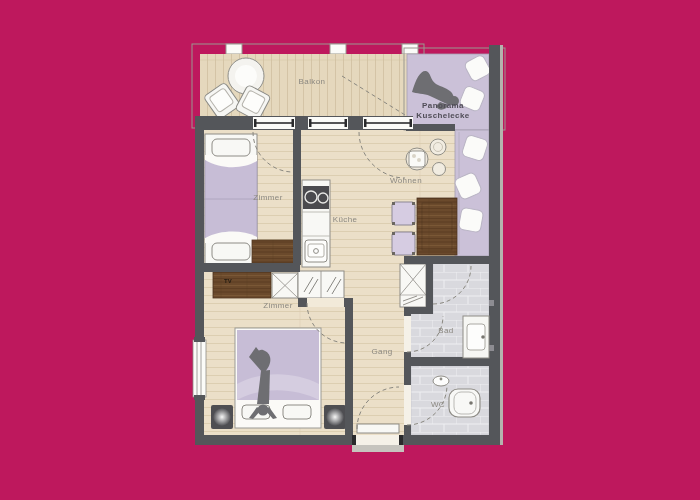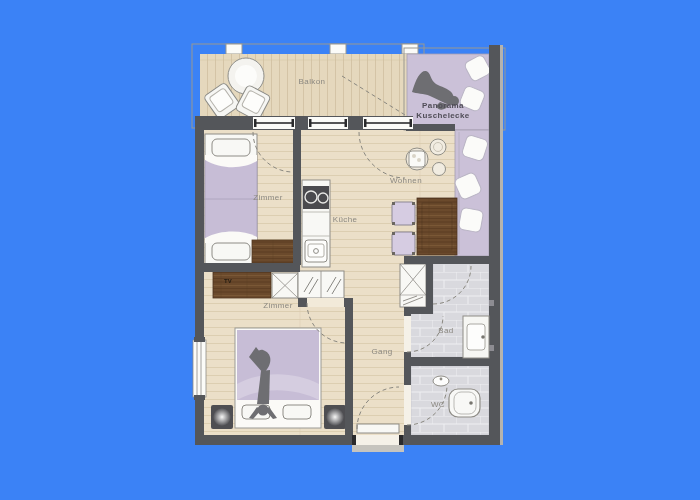--- a/index.html
+++ b/index.html
@@ -1,16 +1,16 @@
 <!DOCTYPE html>
 <html><head>
 <meta charset="utf-8">
 <style>
   html,body{margin:0;padding:0;background:#f4f1ec;}
-  #stage{position:relative;width:700px;height:500px;background:#3b82f6;overflow:hidden;
+  #stage{position:relative;width:700px;height:500px;background:#be185d;overflow:hidden;
          font-family:"Liberation Sans",sans-serif;}
   svg{display:block;}
   text{font-family:"Liberation Sans",sans-serif;fill:#8b8880;font-size:8px;letter-spacing:.4px;}
   text.dark{fill:#504d57;font-weight:600;}
   text.tiny{font-size:6px;fill:#241c12;font-weight:700;letter-spacing:.2px;}
   .wall{fill:#54565a;}
   .whitefurn{fill:#f8f8f5;stroke:#8e8c86;stroke-width:1;}
   .arc{fill:none;stroke:#8a8880;stroke-width:1;stroke-dasharray:4 3;}
   .thinline{stroke:#9a988f;stroke-width:1;fill:none;}
 </style>

